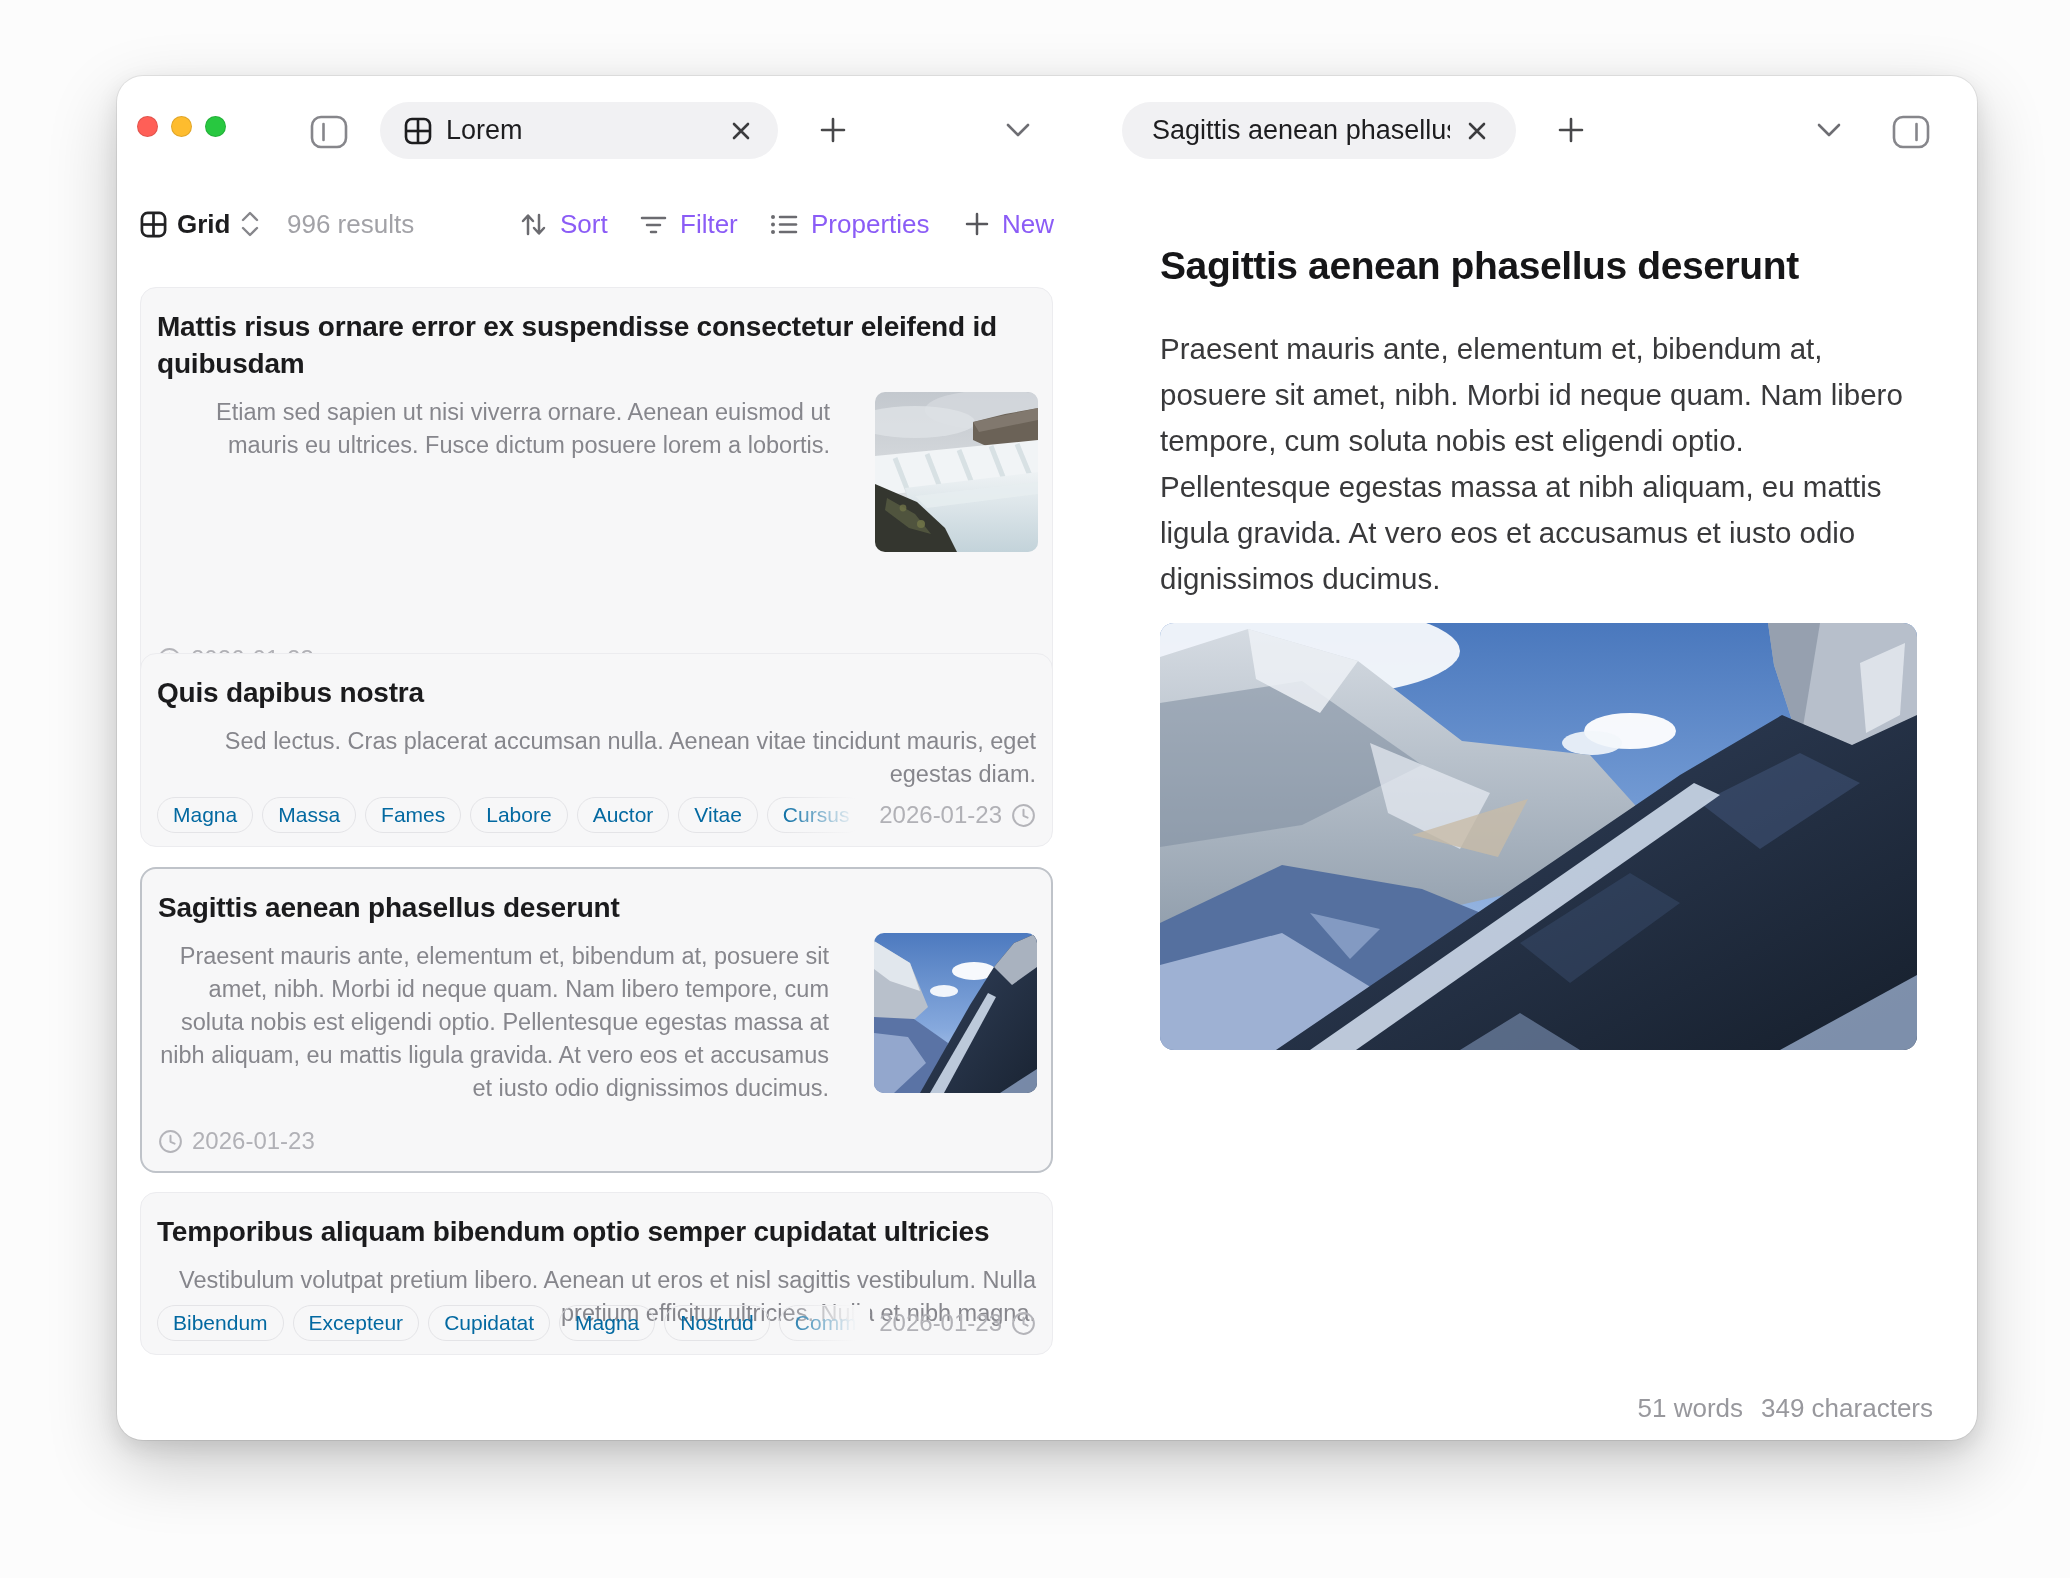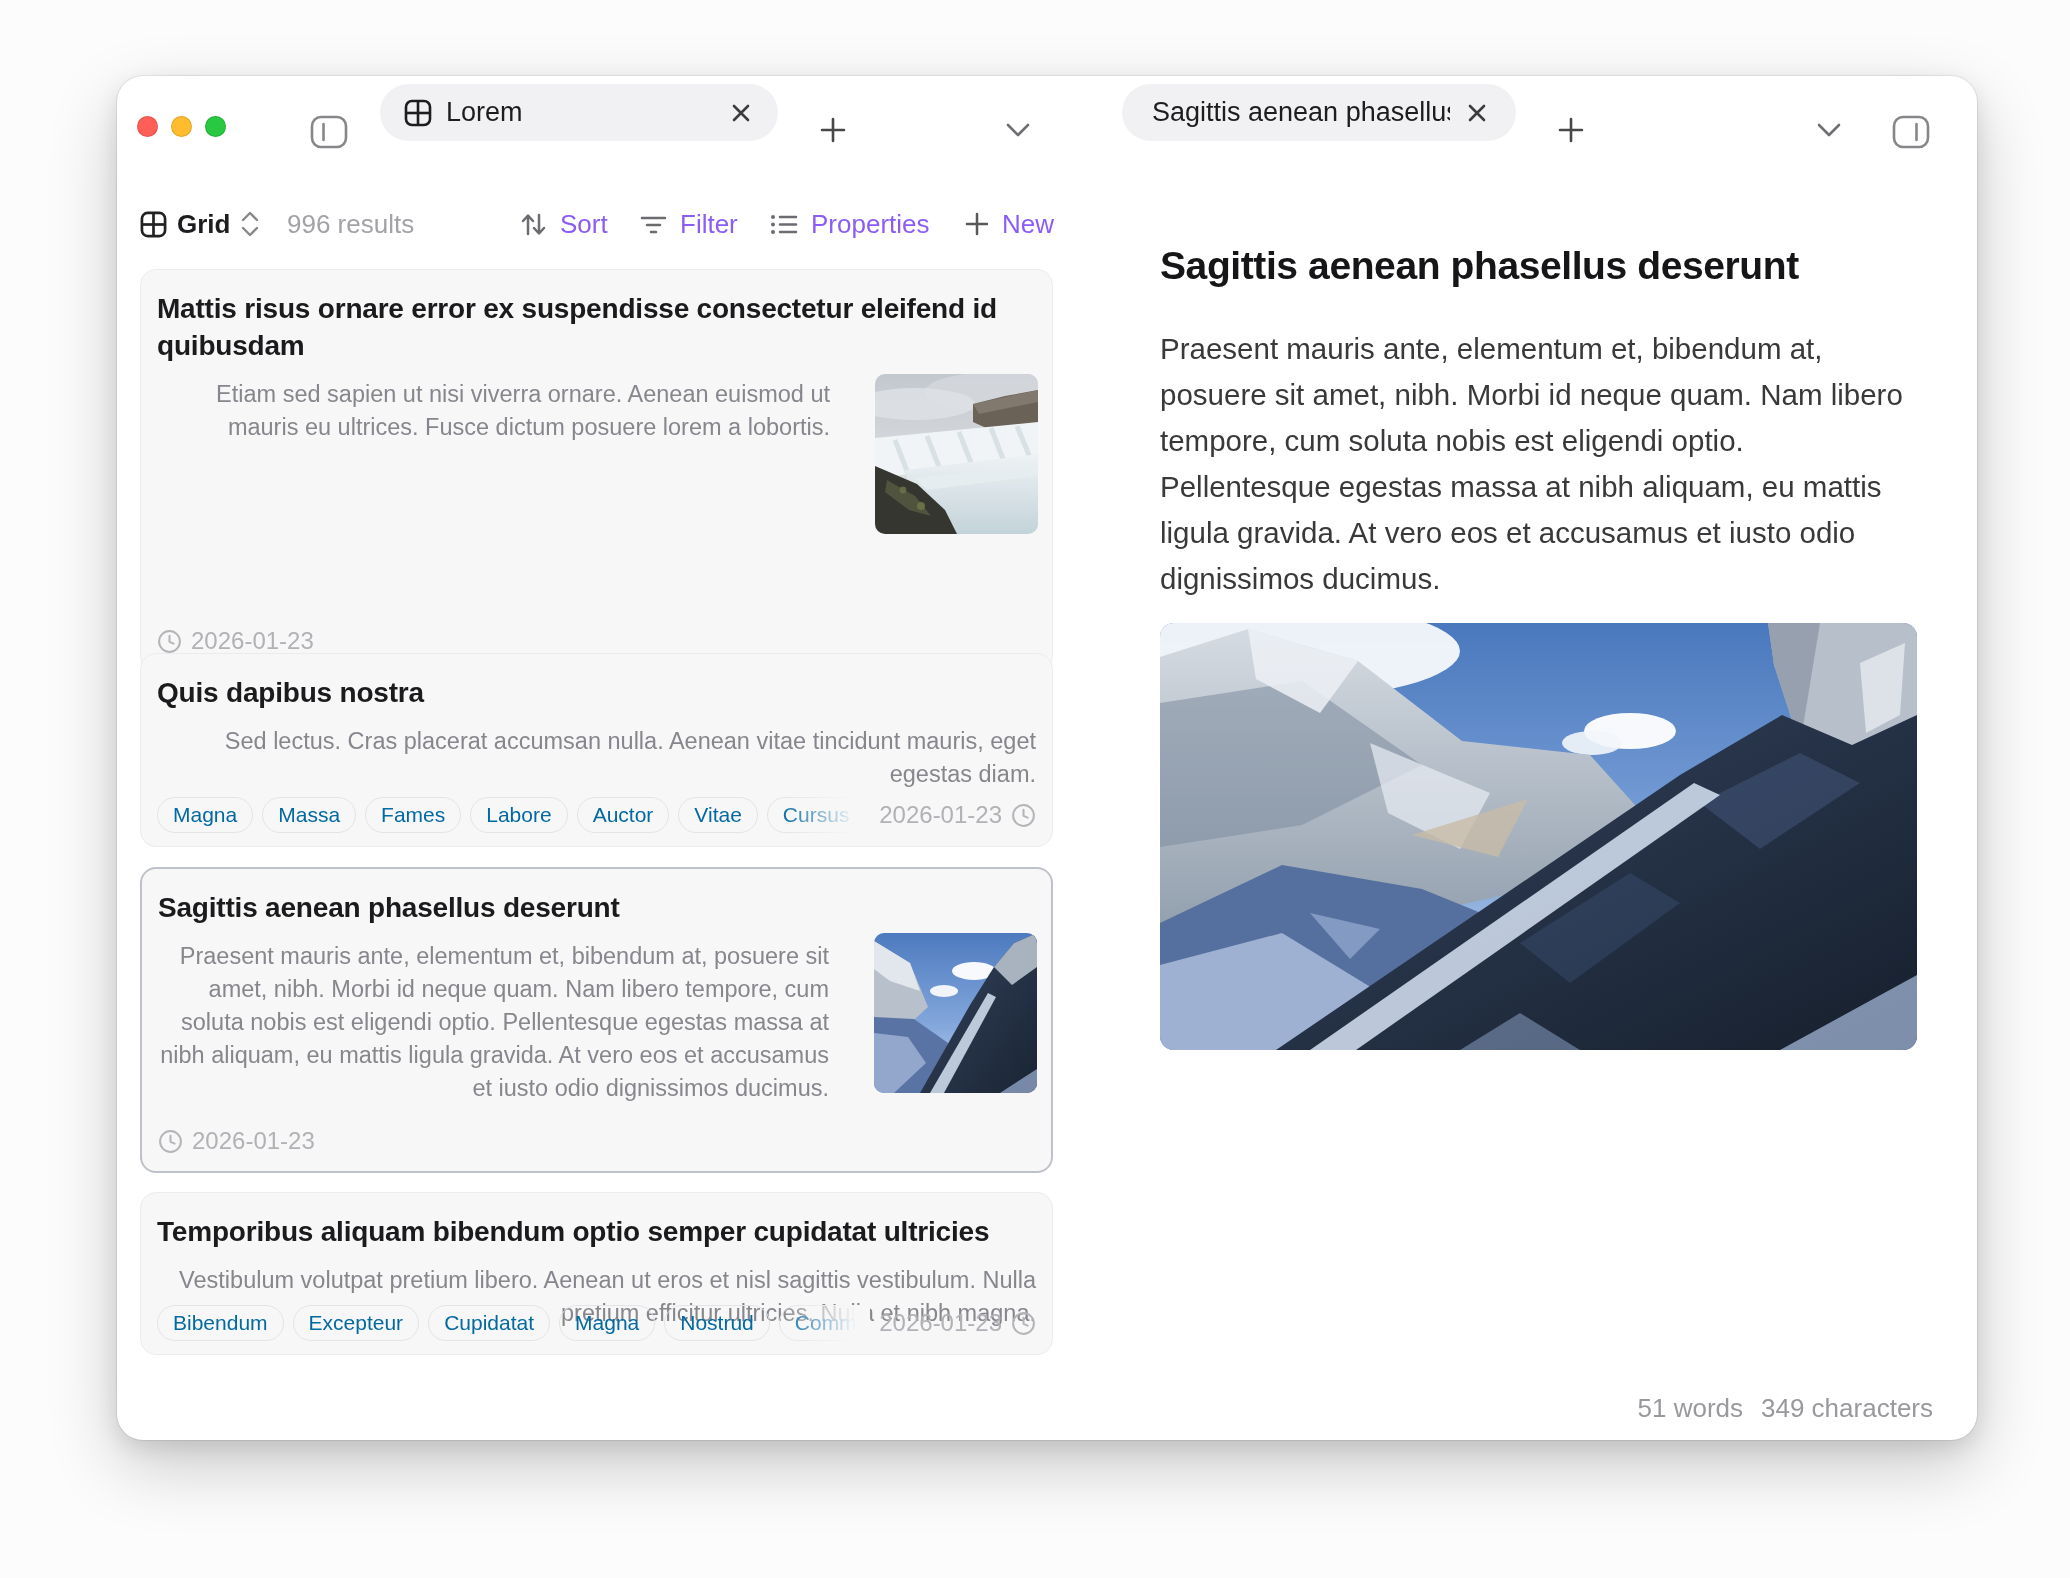--- a/index.html
+++ b/index.html
@@ -19,21 +19,21 @@
   
   .traffic { position:absolute; left:20px; top:40px; display:flex; gap:13px; }
   .traffic span { width:21px; height:21px; border-radius:50%; display:block; }
   .light-close    { background:#ff5f57; box-shadow:inset 0 0 0 1px rgba(0,0,0,.12); }
   .light-minimize { background:#febc2e; box-shadow:inset 0 0 0 1px rgba(0,0,0,.12); }
   .light-zoom     { background:#28c840; box-shadow:inset 0 0 0 1px rgba(0,0,0,.12); }
 
   .icon-btn { position:absolute; display:flex; align-items:center; justify-content:center; cursor:default; }
 
   .tab-pill {
-    position:absolute; top:8px; height:57px; border-radius:28.5px;
+    position:absolute; top:26px; height:57px; border-radius:28.5px;
     background:#f1f1f3; display:flex; align-items:center;
   }
   #tab-left  { left:263px; width:398px; padding:0 22px 0 24px; gap:14px; }
   #tab-right { left:1005px; width:394px; padding:0 24px 0 30px; gap:12px; }
   .tab-label {
     font-size:27px; color:#1d1d1f; white-space:nowrap; overflow:hidden;
     flex:1;
   }
   .tab-close { margin-left:auto; width:30px; height:30px; display:flex; align-items:center; justify-content:center; }
 
@@ -222,21 +222,21 @@
     </div>
     <div class="lt-item" style="left:846px; gap:11px;">
       <svg width="28" height="28" viewBox="0 0 28 28">
         <path d="M14 4 V24 M4 14 H24" stroke="#57575c" stroke-width="2.5" stroke-linecap="round"></path>
       </svg>
       <span class="lt-text">New</span>
     </div>
   </div>
 
   <div id="card-list">
-      <article class="card has-thumb" style="top: 193px; height: 403px;">
+      <article class="card has-thumb" style="top: 211px; height: 403px;">
         <h3 class="card-title">Mattis risus ornare error ex suspendisse consectetur eleifend id quibusdam</h3>
         <p class="card-body">Etiam sed sapien ut nisi viverra ornare. Aenean euismod ut mauris eu ultrices. Fusce dictum posuere lorem a lobortis.</p>
         <div class="card-thumb" style="top: 104px;">
   <svg width="163" height="160" viewBox="0 0 163 160">
     <defs>
       <linearGradient id="wf-sky" x1="0" y1="0" x2="0" y2="1">
         <stop offset="0" stop-color="#c3c8ce"></stop>
                 <stop offset="1" stop-color="#e9ebec"></stop>
       </linearGradient>
       <linearGradient id="wf-water" x1="0" y1="0" x2="0" y2="1">

